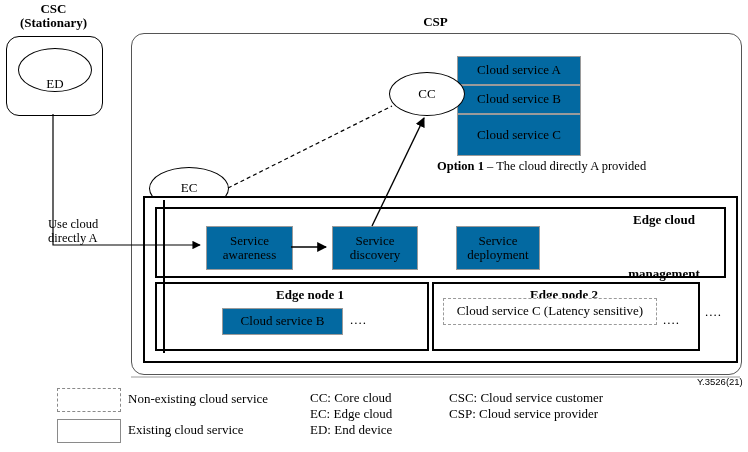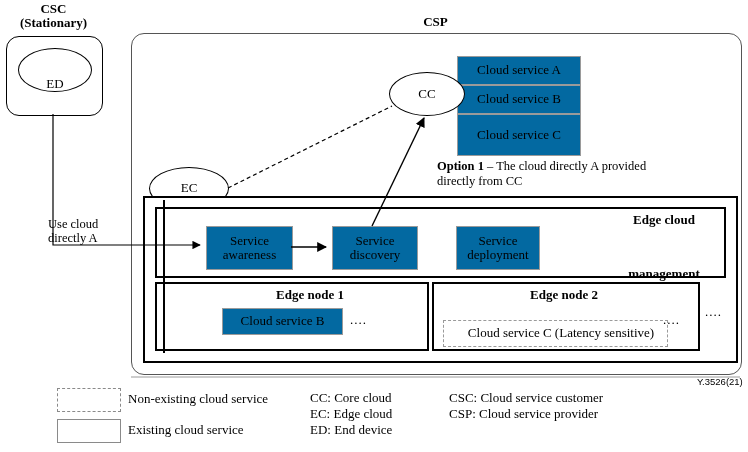--- a/index.html
+++ b/index.html
@@ -65,21 +65,20 @@
 </div>
 
 <div class="abs ellipse ctr lbl" style="left:149px;top:167px;width:78px;height:41px;">
   <span>EC</span>
 </div>
 
 <div class="abs small" style="left:437px;top:159px;width:290px;line-height:15px;">
   <div>
     <b>Option 1</b><span> – The cloud directly A provided</span>
   </div>
-  <div>directly from CC</div>
 </div>
 
 <div class="abs small ctr" style="left:48px;top:216px;width:72px;height:32px;flex-direction:column;align-items:flex-start;">
   <span>Use cloud</span>
   <span>directly A</span>
 </div>
 
 <div class="abs edge-outer" style="left:143px;top:196px;width:591px;height:163px;"></div>
 
 <div class="abs mgmt-box" style="left:155px;top:207px;width:567px;height:67px;"></div>
@@ -107,21 +106,21 @@
 </div>
 <div class="abs svcbox ctr lbl" style="left:222px;top:308px;width:119px;height:25px;">
   <span>Cloud service B</span>
 </div>
 <div class="abs dots" style="left:350px;top:312px;">....</div>
 
 <div class="abs node-box" style="left:432px;top:282px;width:264px;height:65px;"></div>
 <div class="abs hdr ctr" style="left:432px;top:287px;width:264px;height:16px;">
   <span>Edge node 2</span>
 </div>
-<div class="abs svcbox-dash ctr lbl" style="left:443px;top:320px;width:212px;height:25px;padding-left:11px;">
+<div class="abs svcbox-dash ctr lbl" style="left:443px;top:298px;width:212px;height:25px;">
   <span>Cloud service C (Latency sensitive)</span>
 </div>
 <div class="abs dots" style="left:663px;top:312px;">....</div>
 <div class="abs dots" style="left:705px;top:304px;">....</div>
 
 <div class="abs" style="left:697px;top:376px;font-size:9.5px;font-family:'Liberation Sans',sans-serif;">Y.3526(21)</div>
 
 <div class="abs legend-dash" style="left:57px;top:388px;width:62px;height:22px;"></div>
 <div class="abs lbl" style="left:128px;top:391px;">Non-existing cloud service</div>
 

